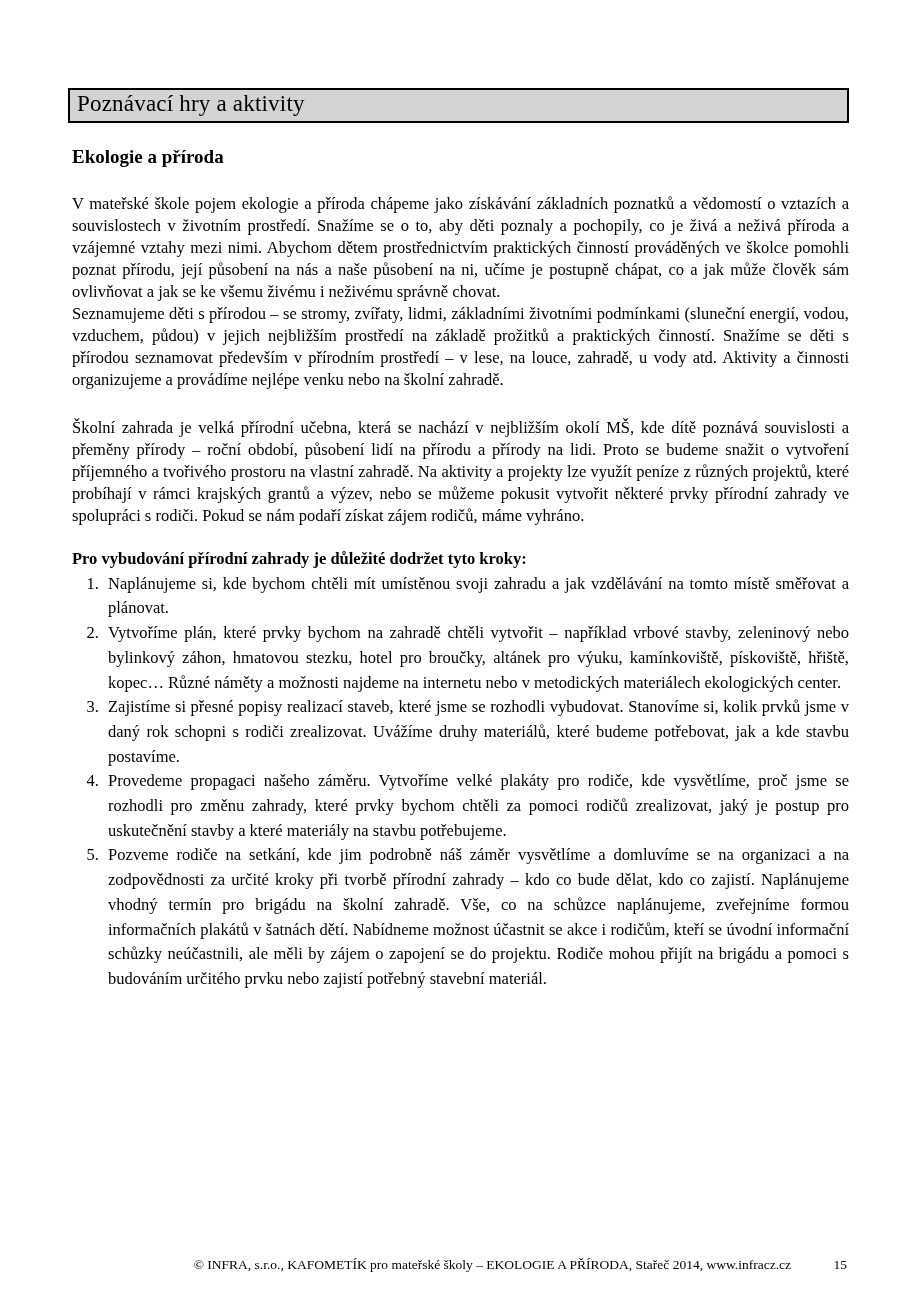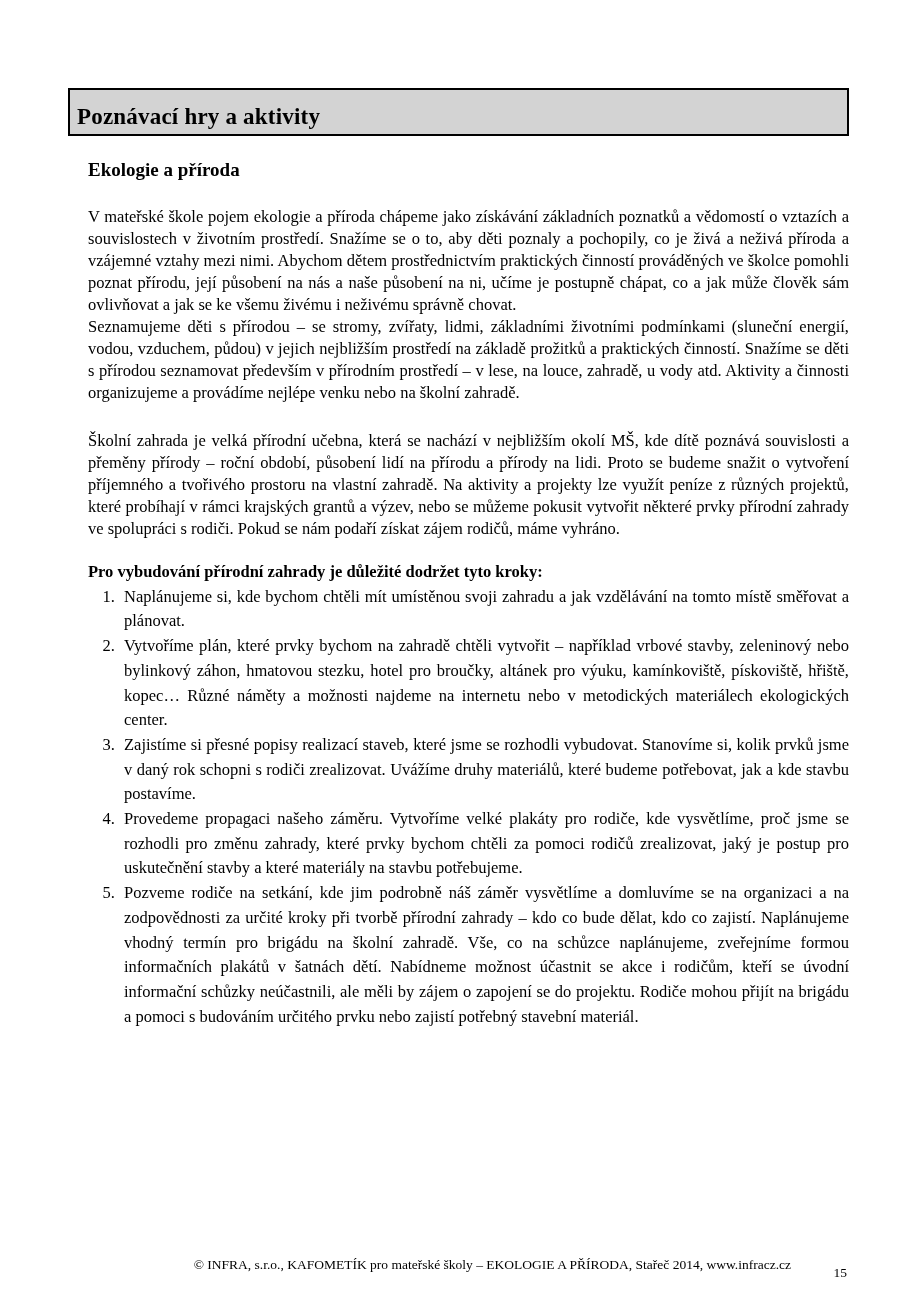--- a/index.html
+++ b/index.html
@@ -21,28 +21,28 @@
     left: 68px;
     top: 0;
     width: 781px;
   }
 
   .title-bar {
     margin-top: 88px;
     border: 2px solid #000000;
     background: #d3d3d3;
     font-size: 23px;
-    font-weight: 700;
+    font-weight: 400;
     line-height: 28px;
-    padding: 13px 6px 3px 7px;
+    padding: 0 6px 3px 7px;
     letter-spacing: 0.2px;
   }
 
   .body-block {
-    margin-left: 20px;
+    margin-left: 4px;
   }
 
   .section-heading {
     font-size: 19px;
     font-weight: 700;
     margin: 0;
   }
   .section-heading.first { margin-top: 23px; }
   .section-heading.second { margin-top: 37px; }
 
@@ -82,21 +82,21 @@
     line-height: 17px;
   }
   .footer-text {
     display: block;
     text-align: right;
     margin-right: 58px;
   }
   .page-number {
     position: absolute;
     right: 2px;
-    top: 8px;
+    top: 0;
   }
 </style>
 </head>
 <body>
 
 <div class="page">
   <div class="content">
 
     <div class="title-bar">Poznávací hry a aktivity</div>
 

